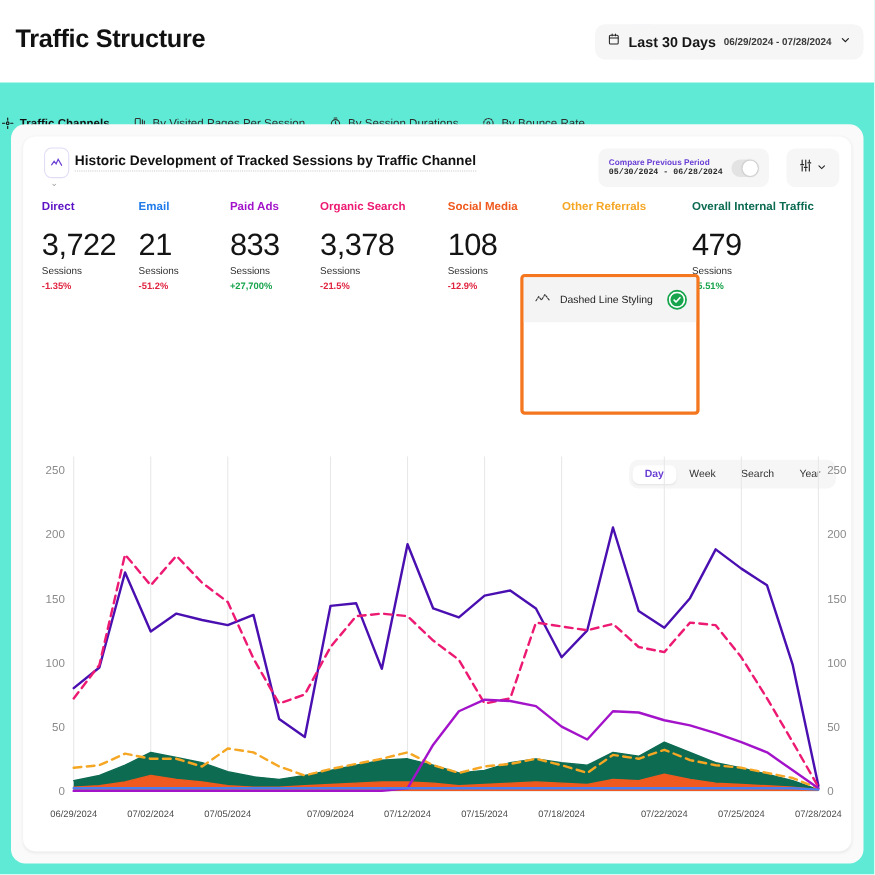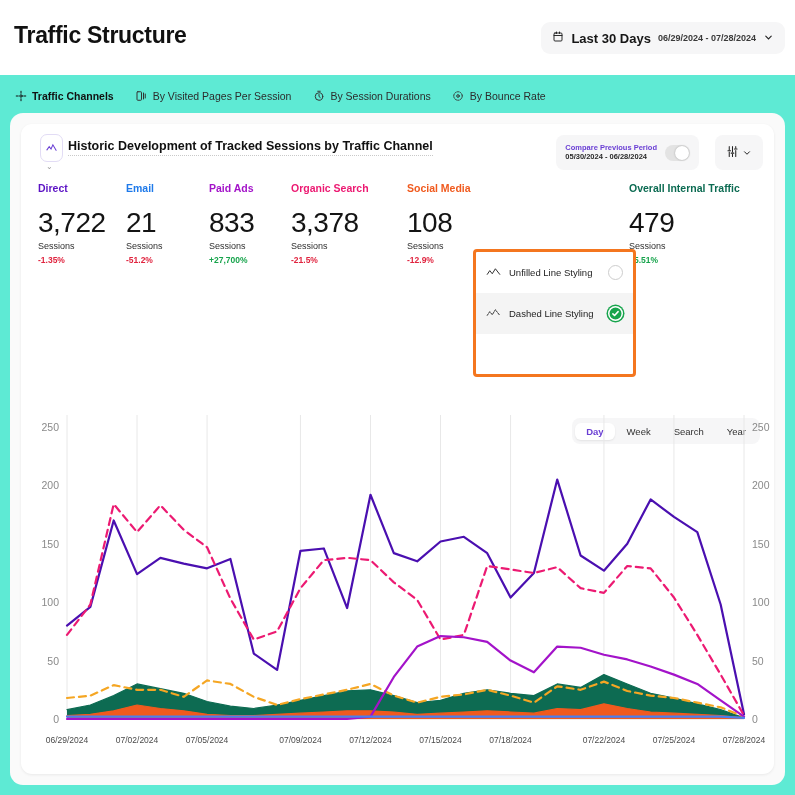--- a/index.html
+++ b/index.html
@@ -38,22 +38,22 @@
   .date-picker {
     position: absolute; right: 10px; top: 22px;
     height: 32px; border-radius: 9px; background: #f6f6f7;
     display: flex; align-items: center; gap: 7px; padding: 0 11px; cursor: pointer;
   }
   .date-picker .dp-label { font-size: 13px; font-weight: 700; color: #161616; }
   .date-picker .dp-range { font-size: 9px; font-weight: 600; color: #3a3a3a; }
 
   
   .tabs {
-    position: absolute; left: 0; top: 82px; width: 795px; height: 28px;
-    display: flex; align-items: center; gap: 21px; padding-left: 14px;
+    position: absolute; left: 0; top: 98px; width: 795px; height: 28px;
+    display: flex; align-items: center; gap: 21px; 
   }
   .tab { display: flex; align-items: center; gap: 5px; cursor: pointer; }
   .tab-label { font-size: 10.5px; color: #2c2c2c; font-weight: 500; }
   .tab.active .tab-label { color: #111; font-weight: 600; }
   .tab-icon { width: 13px; height: 13px; display:flex; align-items:center; justify-content:center; }
 
   
   .panel {
     position: absolute; left: 10px; top: 113px; width: 775px; height: 672px;
     background: #fafafa; border-radius: 13px;
@@ -78,21 +78,21 @@
     font-size: 12.5px; font-weight: 600; color: #111;
     border-bottom: 1px dotted #c9c9c9; padding-bottom: 2px;
   }
   .compare-box {
     position: absolute; right: 75px; top: 11px; height: 35px;
     background: #f6f6f7; border-radius: 8px; display: flex; align-items: center;
     gap: 8px; padding: 0 9px; cursor: pointer;
   }
   .compare-txt { line-height: 1.15; }
   .compare-title { font-size: 7.5px; font-weight: 700; color: #6a3fd4; display:block; }
-  .compare-range { font-size: 7.5px; font-weight: 600; color: #2a2a2a; display:block; }
+  .compare-range { font-size: 7.5px; font-weight: 600; color: #2a2a2a; display:block;font-family:Liberation Mono, monospace; }
   .toggle {
     width: 25px; height: 16px; border-radius: 9px; background: #e3e3e3;
     position: relative; flex: none;
   }
   .toggle .knob {
     position: absolute; right: 1px; top: 1px; width: 14px; height: 14px;
     border-radius: 50%; background: #fff; box-shadow: 0 0 2px rgba(0,0,0,0.3);
   }
   .settings-btn {
     position: absolute; right: 11px; top: 11px; width: 48px; height: 35px;
@@ -275,45 +275,42 @@
           <div class="kpi-value">3,378</div>
           <div class="kpi-unit">Sessions</div>
           <div class="kpi-delta" style="color:#e0243f">-21.5%</div>
         </div>
         <div class="kpi" style="left:386px;width:110px">
           <div class="kpi-label" style="color:#f05a1e">Social Media</div>
           <div class="kpi-value">108</div>
           <div class="kpi-unit">Sessions</div>
           <div class="kpi-delta" style="color:#e0243f">-12.9%</div>
         </div>
+        <div class="kpi" style="left:490px;width:120px">
+          <div class="kpi-label" style="color:#f5a623">Other Referrals</div>
+          <div class="kpi-value"></div>
+          <div class="kpi-unit"></div>
+          <div class="kpi-delta" style="color:#e0243f"></div>
+        </div>
         <div class="kpi" style="left:608px;width:140px">
           <div class="kpi-label" style="color:#0c6b52">Overall Internal Traffic</div>
           <div class="kpi-value">479</div>
           <div class="kpi-unit">Sessions</div>
           <div class="kpi-delta" style="color:#17a44c">+5.51%</div>
         </div>
       </div>
 
       <div class="gran">
         <div class="gran-item active">Day</div>
         <div class="gran-item">Week</div>
         <div class="gran-item">Search</div>
         <div class="gran-item">Year</div>
       </div>
 
       <div class="dropdown">
-        <div class="dd-item">
-          <span>
-            <svg width="15" height="11" viewBox="0 0 24 16" fill="none" stroke="#333" stroke-width="1.6" stroke-linecap="round">
-                <path d="M2 11l4-6 4 5 5-8 7 9"></path>
-              </svg>
-          </span>
-          <span class="dd-label">Unfilled Line Styling</span>
-          <span class="dd-radio"></span>
-        </div>
         <div class="dd-item hl">
           <span>
             <svg width="15" height="11" viewBox="0 0 24 16" fill="none" stroke="#333" stroke-width="1.6" stroke-linecap="round" stroke-dasharray="3 2">
                 <path d="M2 11l4-6 4 5 5-8 7 9"></path>
               </svg>
           </span>
           <span class="dd-label">Dashed Line Styling</span>
           <span class="dd-radio on">
             <svg width="9" height="9" viewBox="0 0 24 24" fill="none" stroke="#fff" stroke-width="4" stroke-linecap="round" stroke-linejoin="round">
                 <path d="M5 13l4.5 4.5L19 7"></path>

